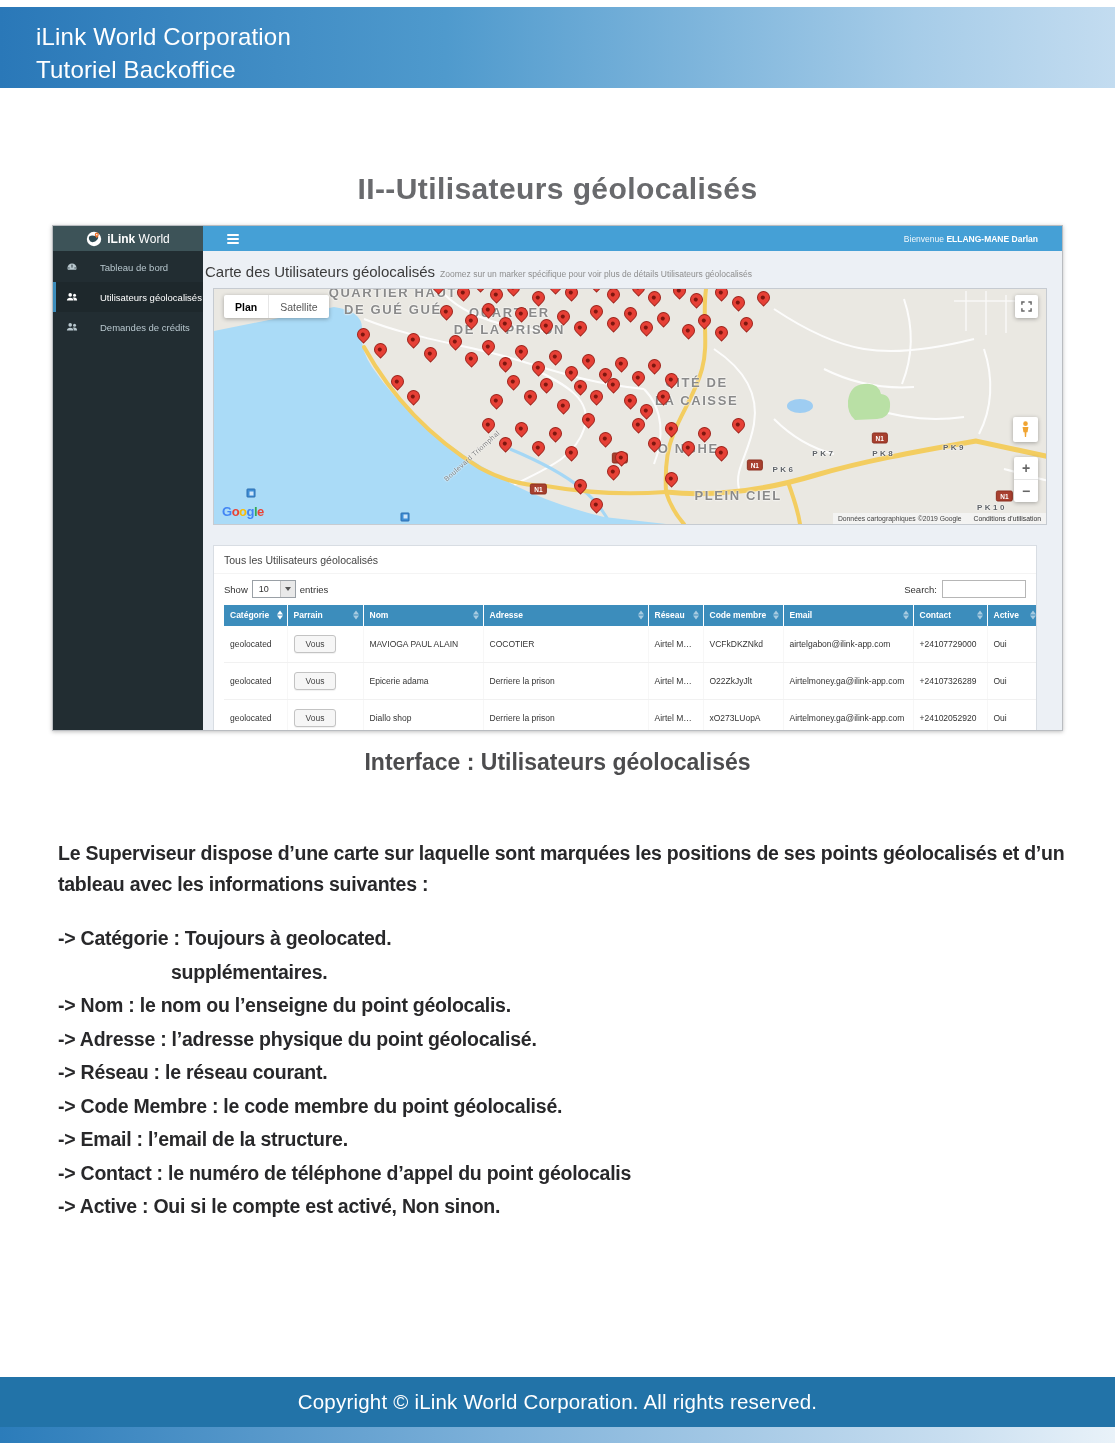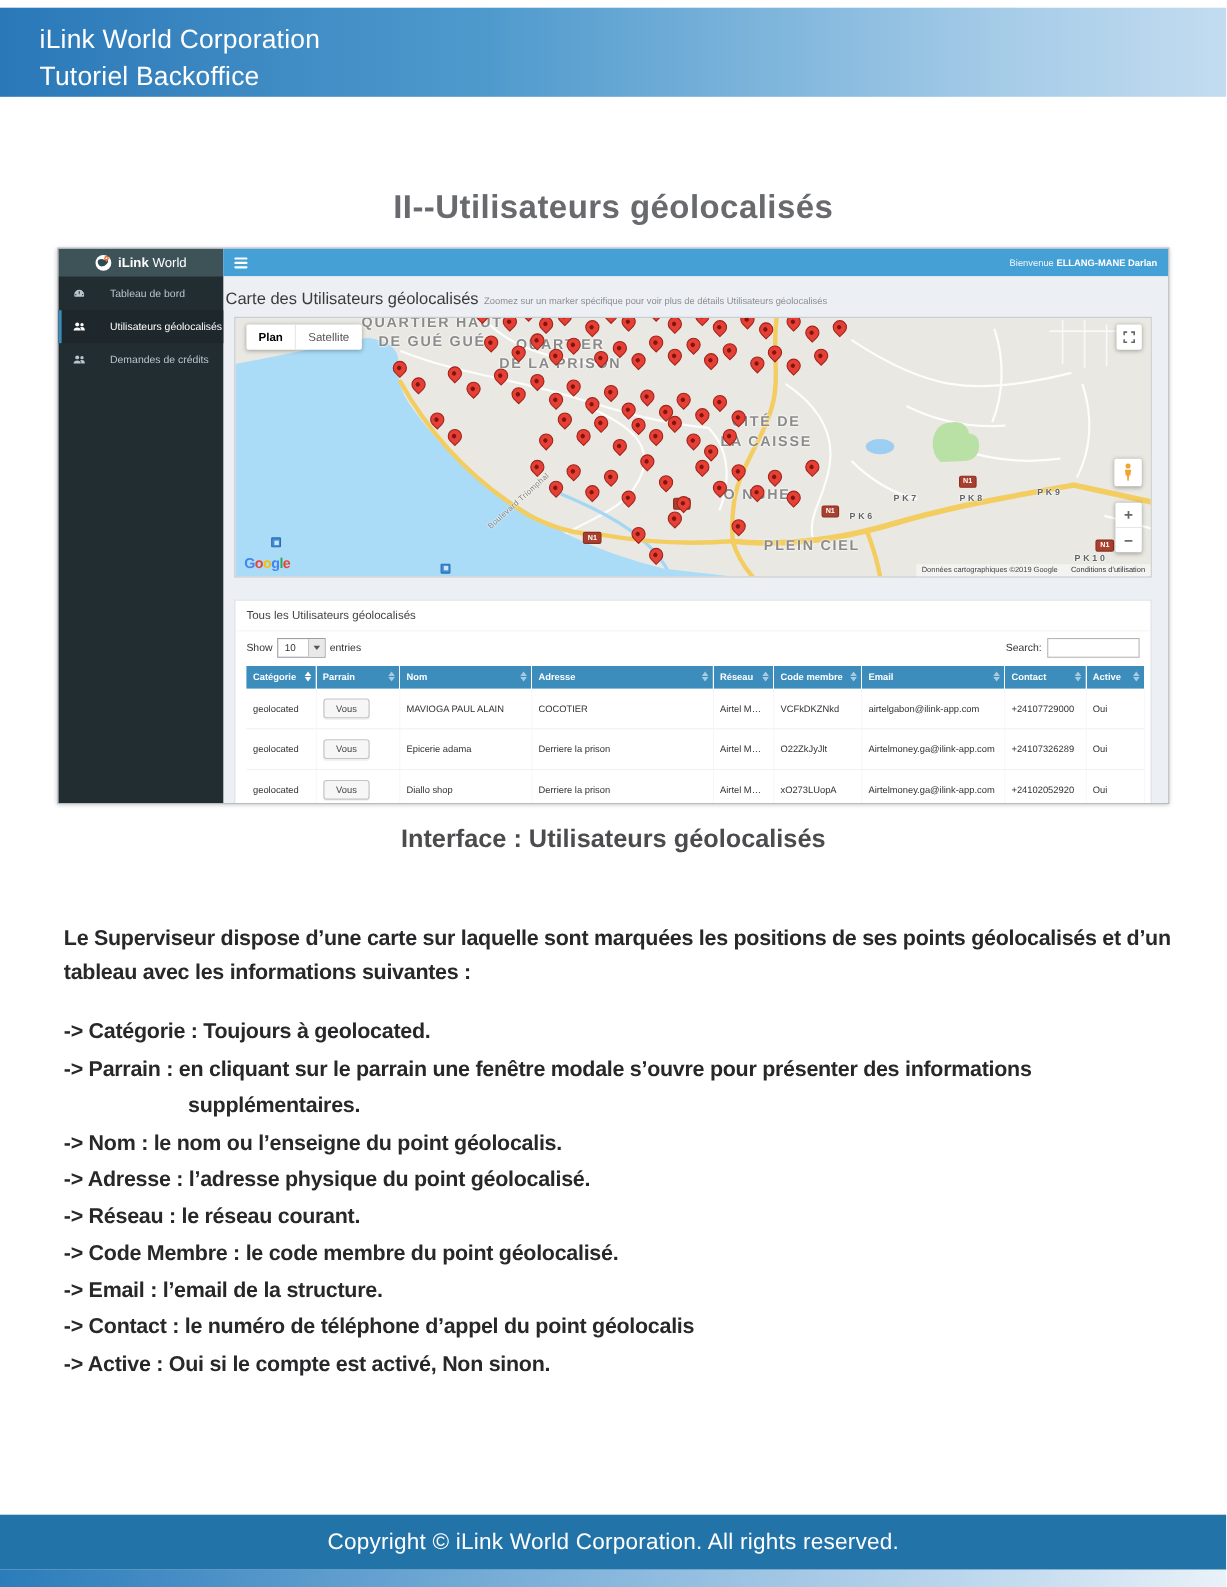--- a/index.html
+++ b/index.html
@@ -20,21 +20,21 @@
 
   
   .shot{position:absolute;left:52px;top:225px;width:1011px;height:506px;background:#ecf0f5;
     border:1px solid #b9bcc0;box-shadow:0 1px 4px rgba(0,0,0,.25);box-sizing:border-box;
     display:flex;flex-direction:column;overflow:hidden;}
   .app-navbar{height:25px;flex-shrink:0;display:flex;}
   .logo{width:150px;flex-shrink:0;background:#3d5358;color:#fff;display:flex;align-items:center;
     justify-content:center;gap:5px;font-size:12px;}
   .logo b{font-weight:bold;}
   .nav-rest{flex:1;background:var(--navbar,#45a0d6);display:flex;align-items:center;
-    justify-content:space-between;padding:0 10px;color:#fff;}
+    justify-content:space-between;padding:0 24px;color:#fff;}
   .burger{width:12px;display:flex;flex-direction:column;gap:2px;cursor:pointer;}
   .burger span{display:block;height:2px;background:#fff;border-radius:1px;}
   .welcome{font-size:8.5px;color:#f2f8fc;}
   .welcome b{font-weight:bold;color:#fff;}
 
   .app-body{flex:1;display:flex;min-height:0;}
   .sidebar{width:150px;flex-shrink:0;background:var(--sidebar,#222d32);padding-top:1px;}
   .side-item{display:flex;align-items:center;gap:22px;height:30px;padding-left:10px;
     font-size:9.5px;color:#b8c7ce;cursor:pointer;border-left:3px solid transparent;box-sizing:border-box;}
   .side-item svg{flex-shrink:0;}
@@ -80,21 +80,21 @@
     border-radius:2px;box-shadow:0 1px 4px rgba(0,0,0,.3);display:flex;flex-direction:column;}
   .zbtn{flex:1;display:flex;align-items:center;justify-content:center;font-size:14px;
     font-weight:bold;color:#666;cursor:pointer;}
   .zbtn:first-child{border-bottom:1px solid #e6e6e6;}
   .glogo{position:absolute;left:8px;bottom:5px;z-index:5;font-size:13px;font-weight:bold;letter-spacing:-.5px;}
   .attr{position:absolute;right:0;bottom:0;z-index:5;background:rgba(245,245,245,.85);
     font-size:6.8px;color:#444;padding:2px 5px;display:flex;gap:12px;}
   .attr .terms{color:#333;cursor:pointer;}
 
   
-  .panel{margin:20px 15px 0 10px;height:187px;background:#fff;border:1px solid #d8dde3;
+  .panel{margin:20px 25px 0 10px;height:187px;background:#fff;border:1px solid #d8dde3;
     box-sizing:border-box;overflow:hidden;}
   .panel-title{padding:8px 10px 7px;font-size:10.5px;color:#444;border-bottom:1px solid #f4f4f4;}
   .tbl-controls{display:flex;justify-content:space-between;align-items:center;
     padding:6px 10px 5px;font-size:9.5px;color:#333;}
   .ctl-left,.ctl-right{display:flex;align-items:center;}
   .select{width:44px;height:18px;margin:0 4px;border:1px solid #9aa0a6;background:#fff;
     display:inline-flex;align-items:center;justify-content:space-between;padding-left:6px;
     font-size:9px;box-sizing:border-box;cursor:pointer;}
   .select .arr{width:14px;height:100%;background:#e9e9e9;border-left:1px solid #c4c4c4;
     display:flex;align-items:center;justify-content:center;}
@@ -659,21 +659,20 @@
         </div>
       </div>
     </div>
   </div>
 
   <div class="caption">Interface : Utilisateurs géolocalisés</div>
 
   <div class="body-text">Le Superviseur dispose d’une carte sur laquelle sont marquées les positions de ses points géolocalisés et d’un tableau avec les informations suivantes :</div>
   <div class="list" id="list">
       <div>-&gt; Catégorie : Toujours à geolocated.</div>
-      <div>-&gt; Parrain : en cliquant sur le parrain une fenêtre modale s’ouvre pour présenter des informations</div>
       <div class="indent">supplémentaires.</div>
       <div>-&gt; Nom : le nom ou l’enseigne du point géolocalis.</div>
       <div>-&gt; Adresse : l’adresse physique du point géolocalisé.</div>
       <div>-&gt; Réseau : le réseau courant.</div>
       <div>-&gt; Code Membre : le code membre du point géolocalisé.</div>
       <div>-&gt; Email : l’email de la structure.</div>
       <div>-&gt; Contact : le numéro de téléphone d’appel du point géolocalis</div>
       <div>-&gt; Active : Oui si le compte est activé, Non sinon.</div>
     </div>
 

